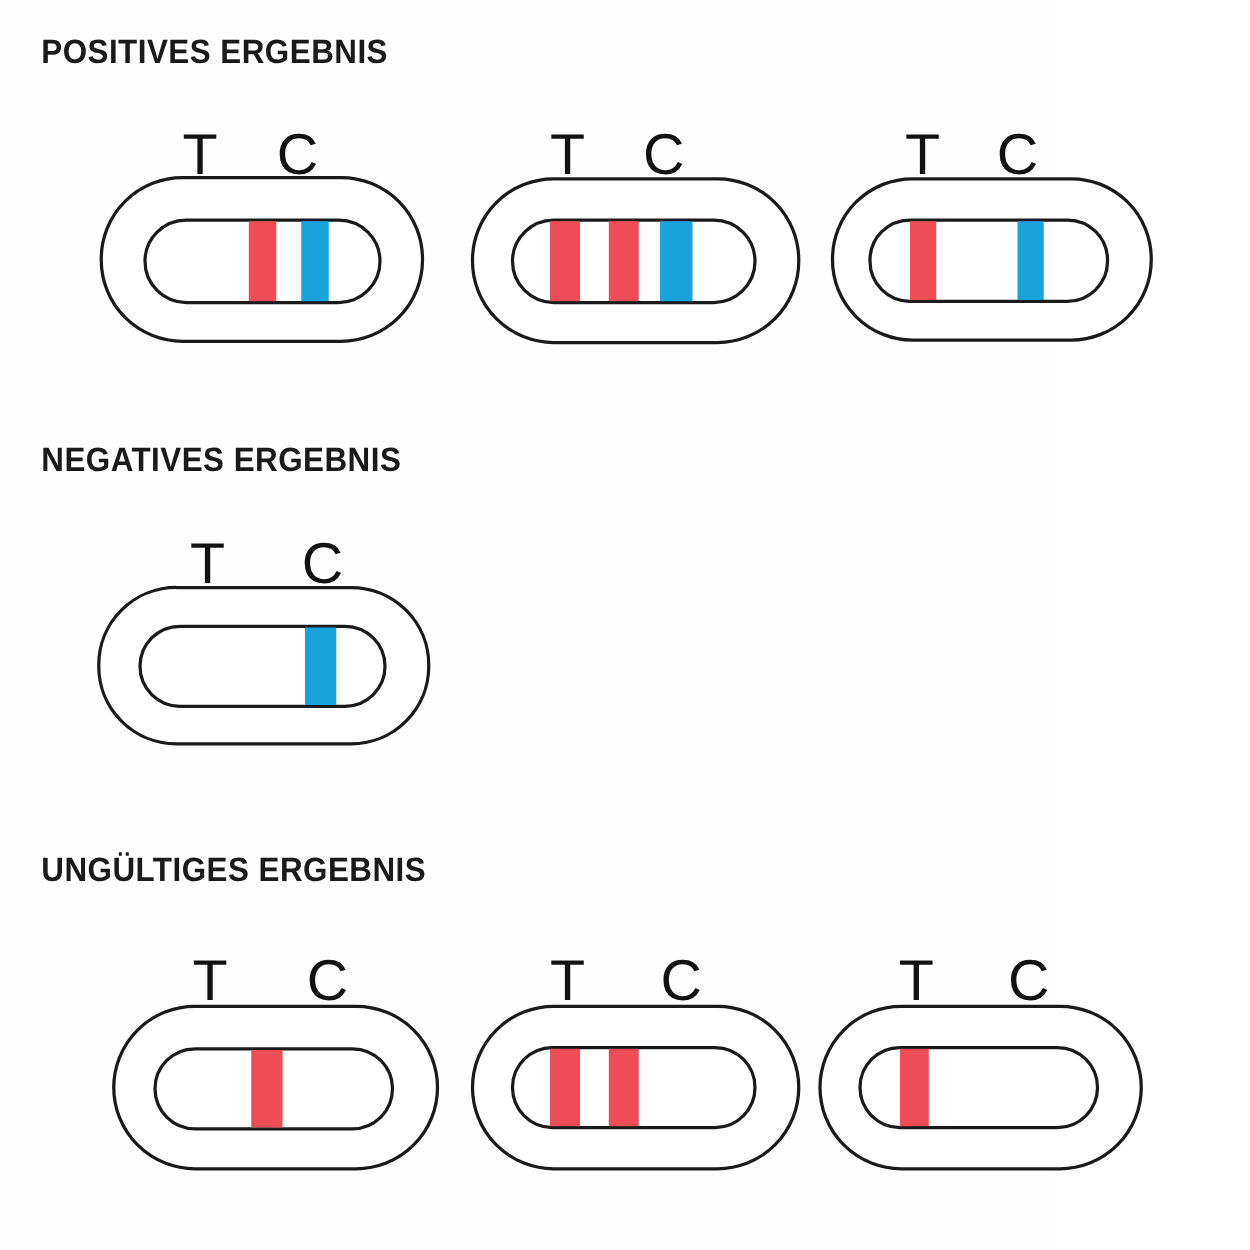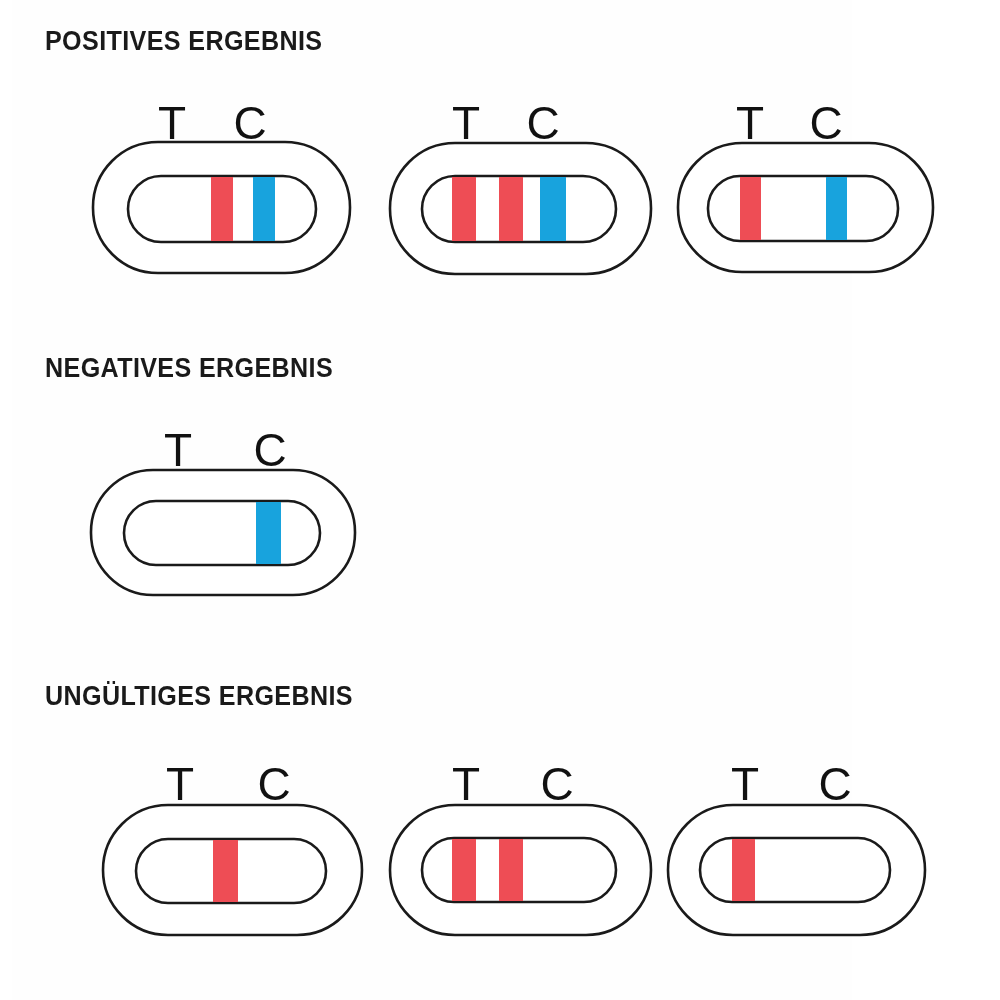--- a/index.html
+++ b/index.html
@@ -14,21 +14,20 @@
     height: 1000px;
     position: relative;
     font-family: "Liberation Sans", sans-serif;
     overflow: hidden;
   }
   .page {
     position: relative;
     width: 840px;
     height: 1000px;
     background: #fefefe;
-    margin-left: 12px;
   }
 
   
   .section-title {
     position: absolute;
     font-family: "Liberation Sans", sans-serif;
     font-weight: bold;
     font-size: 27px;
     letter-spacing: 0.4px;
     color: #1a1a1a;

